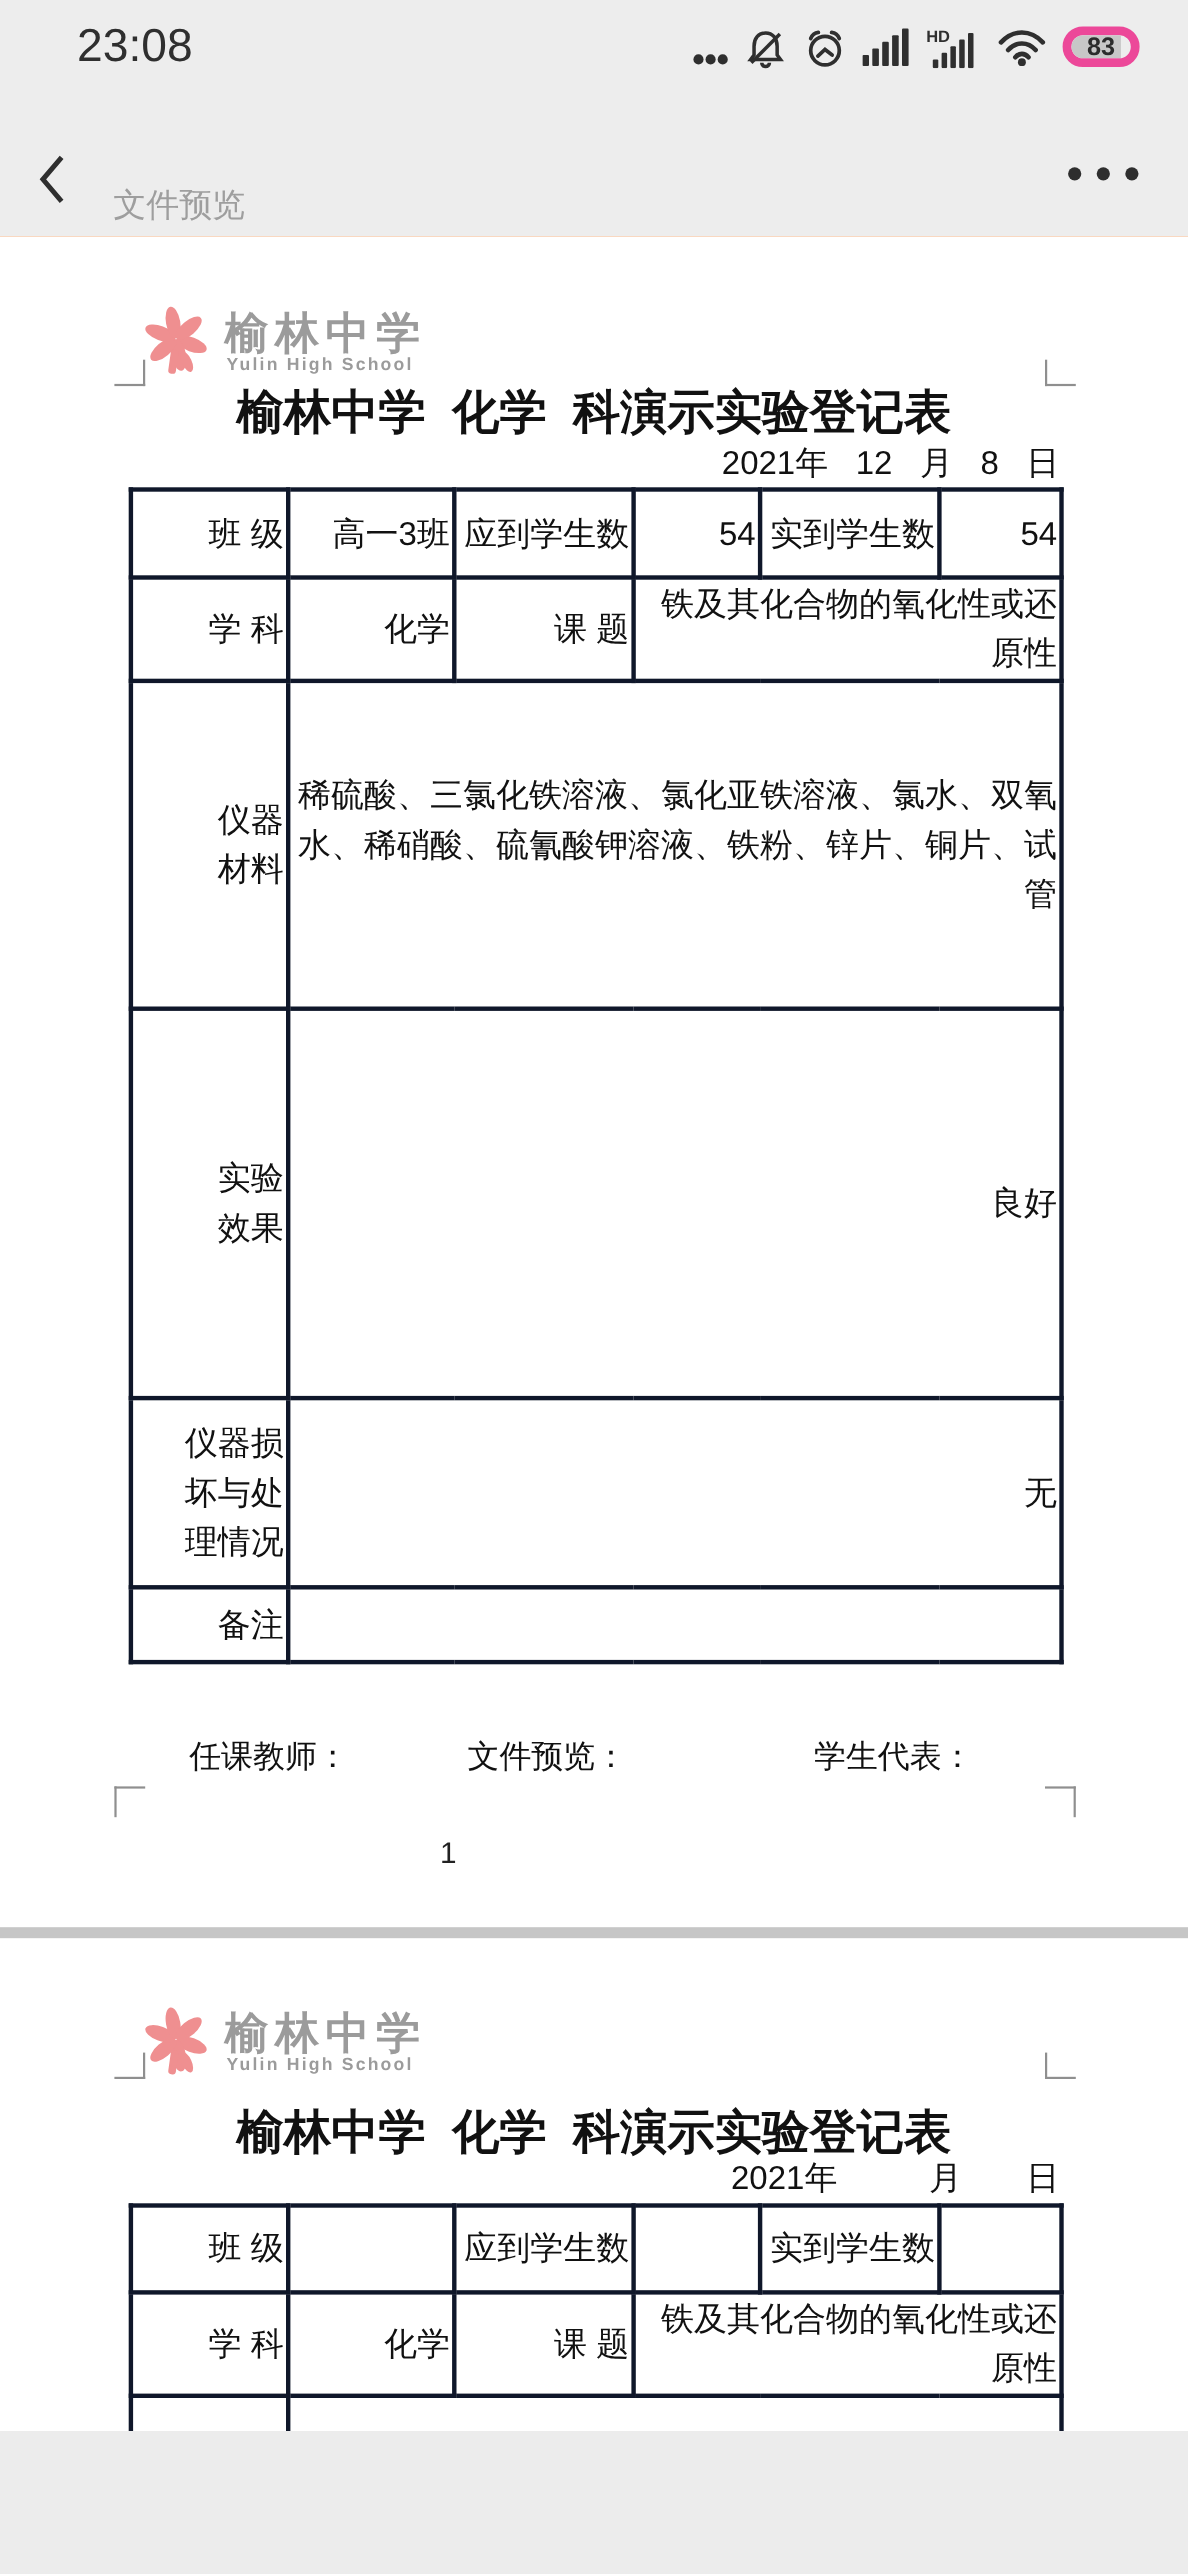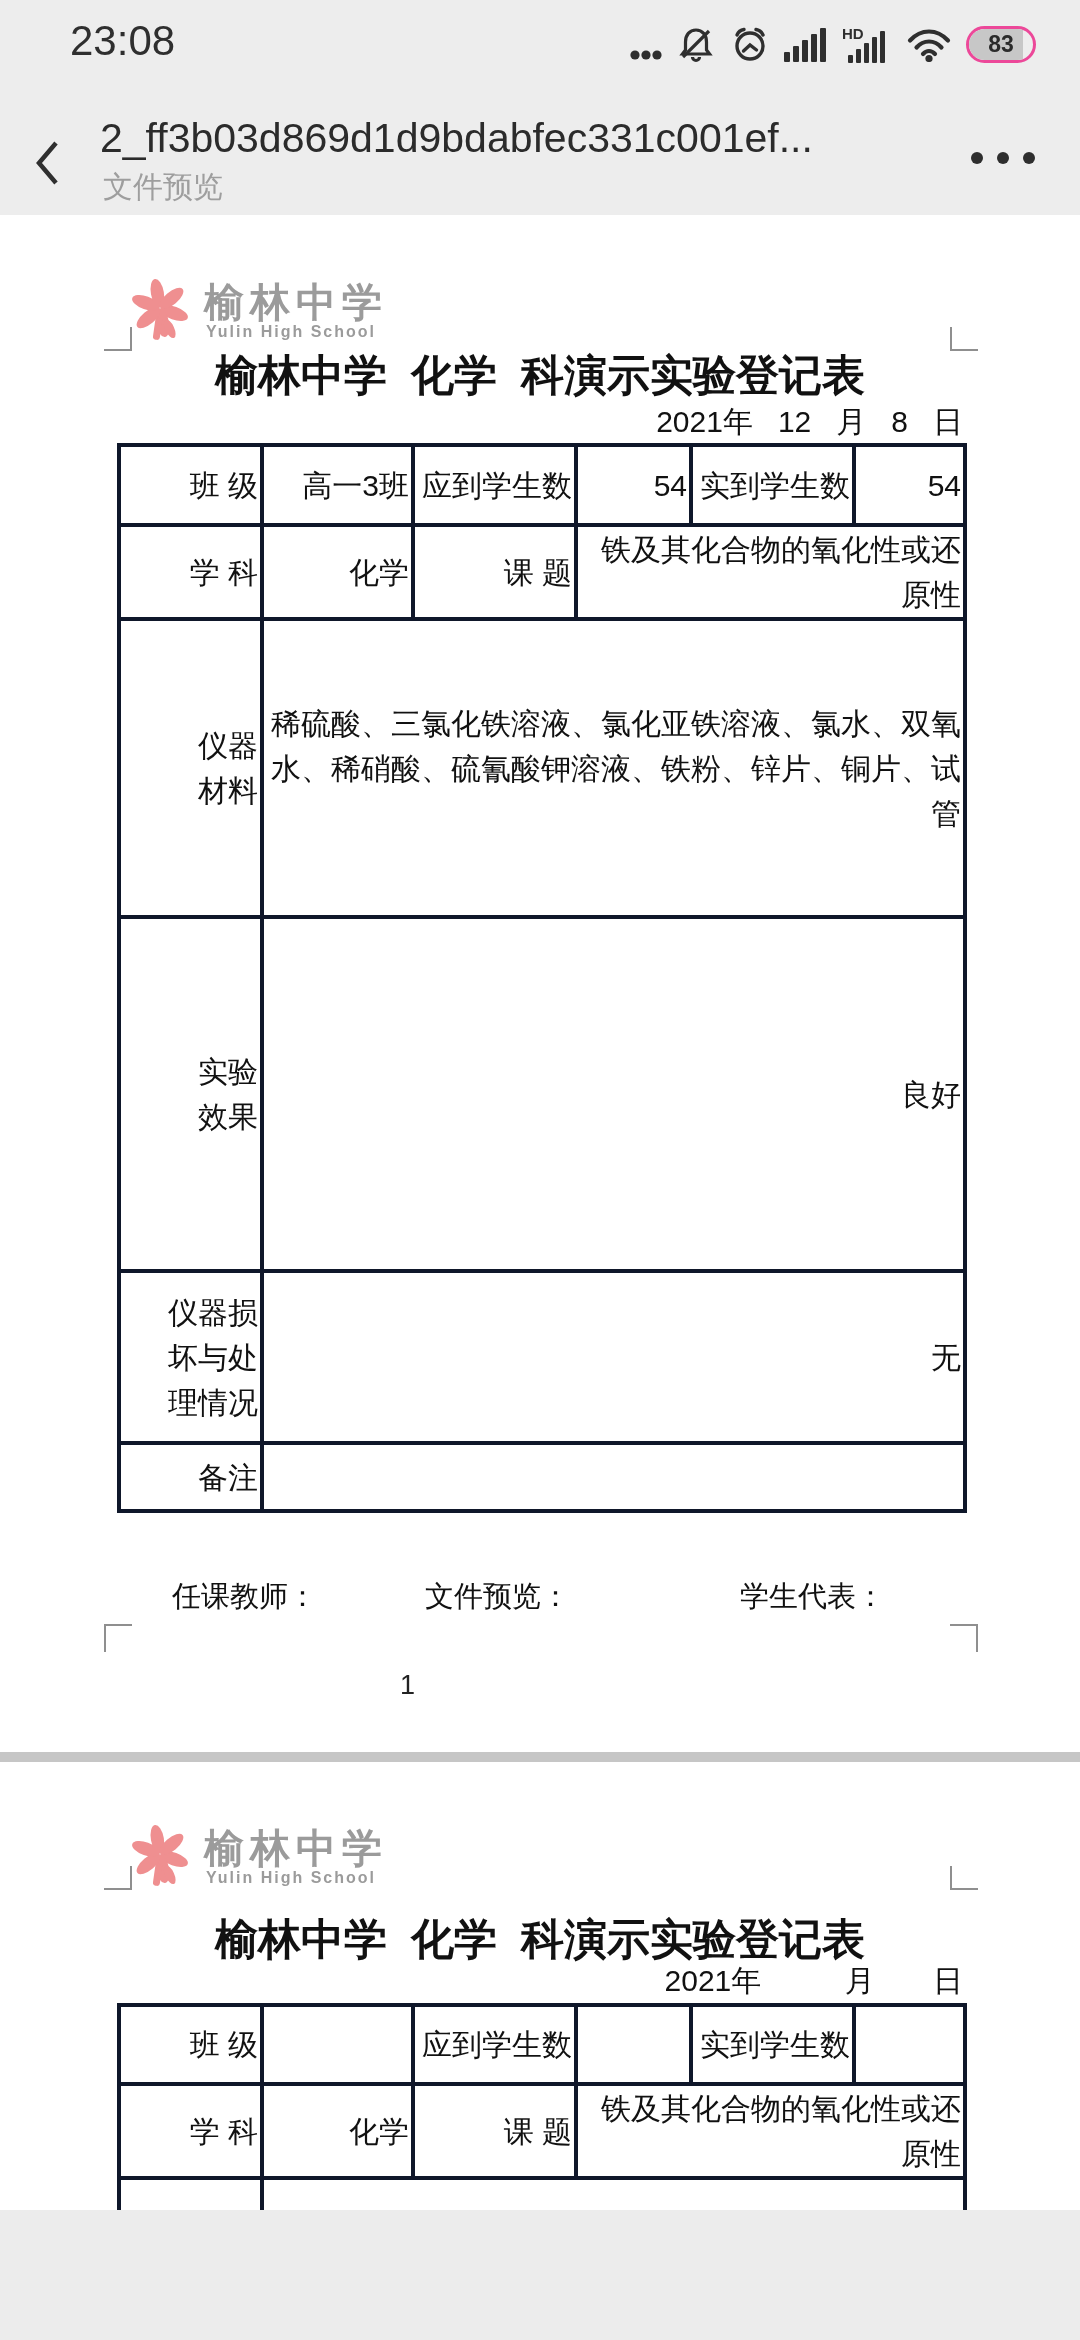--- a/index.html
+++ b/index.html
@@ -2,23 +2,23 @@
 <html><head>
 <meta charset="utf-8">
 <style>
   html,body{margin:0;padding:0;background:#555;}
   .screen{position:relative;width:1080px;height:2340px;background:#f97316;overflow:hidden;
           font-family:"Liberation Sans","DejaVu Sans",sans-serif;margin:0 auto;}
 
   
   .top-chrome{position:absolute;left:0;top:0;width:1080px;height:215px;background:#ededed;}
   .time{position:absolute;left:70px;top:20px;font-size:42px;color:#2f2f2f;line-height:1;}
-  .status-icons{position:absolute;right:44px;top:24px;height:40px;display:flex;align-items:center;gap:14px;}
+  .status-icons{position:absolute;right:44px;top:24px;height:40px;display:flex;gap:14px;}
   .status-icons svg{display:block;}
-  .battery{position:relative;width:70px;height:37px;border:3px solid #ec4899;border-radius:19px;
+  .battery{position:relative;width:70px;height:37px;border:8px solid #ec4899;border-radius:19px;
            box-sizing:border-box;overflow:hidden;display:flex;align-items:center;justify-content:center;}
   .battery .fill{position:absolute;left:0;top:0;bottom:0;width:84%;background:#c7c7c7;border-radius:16px 0 0 16px;}
   .battery .pct{position:relative;font-size:23px;font-weight:bold;color:#2b2b2b;}
 
   .back-btn{position:absolute;left:32px;top:138px;width:30px;height:50px;}
   .hdr-title{position:absolute;left:100px;top:116px;width:850px;font-size:41px;color:#2b2b2b;
              white-space:nowrap;overflow:hidden;line-height:1.1;}
   .hdr-sub{position:absolute;left:103px;top:170px;font-size:30px;color:#9e9e9e;line-height:1.1;}
   .hdr-menu{position:absolute;right:44px;top:150px;width:66px;height:16px;}
 
@@ -118,21 +118,20 @@
       </svg>
       <span class="battery">
         <span class="fill"></span>
         <span class="pct">83</span>
       </span>
     </div>
 
     <svg class="back-btn" viewBox="0 0 30 50">
       <polyline points="24 5 7 25 24 45" fill="none" stroke="#2f2f2f" stroke-width="4.5"></polyline>
     </svg>
-    <div class="hdr-title">2_ff3b03d869d1d9bdabfec331c001ef...</div>
     <div class="hdr-sub">文件预览</div>
     <svg class="hdr-menu" viewBox="0 0 66 16">
       <g fill="#2e2e2e">
           <circle cx="7" cy="8" r="6"></circle>
           <circle cx="33" cy="8" r="6"></circle>
           <circle cx="59" cy="8" r="6"></circle>
         </g>
     </svg>
   </div>
 

